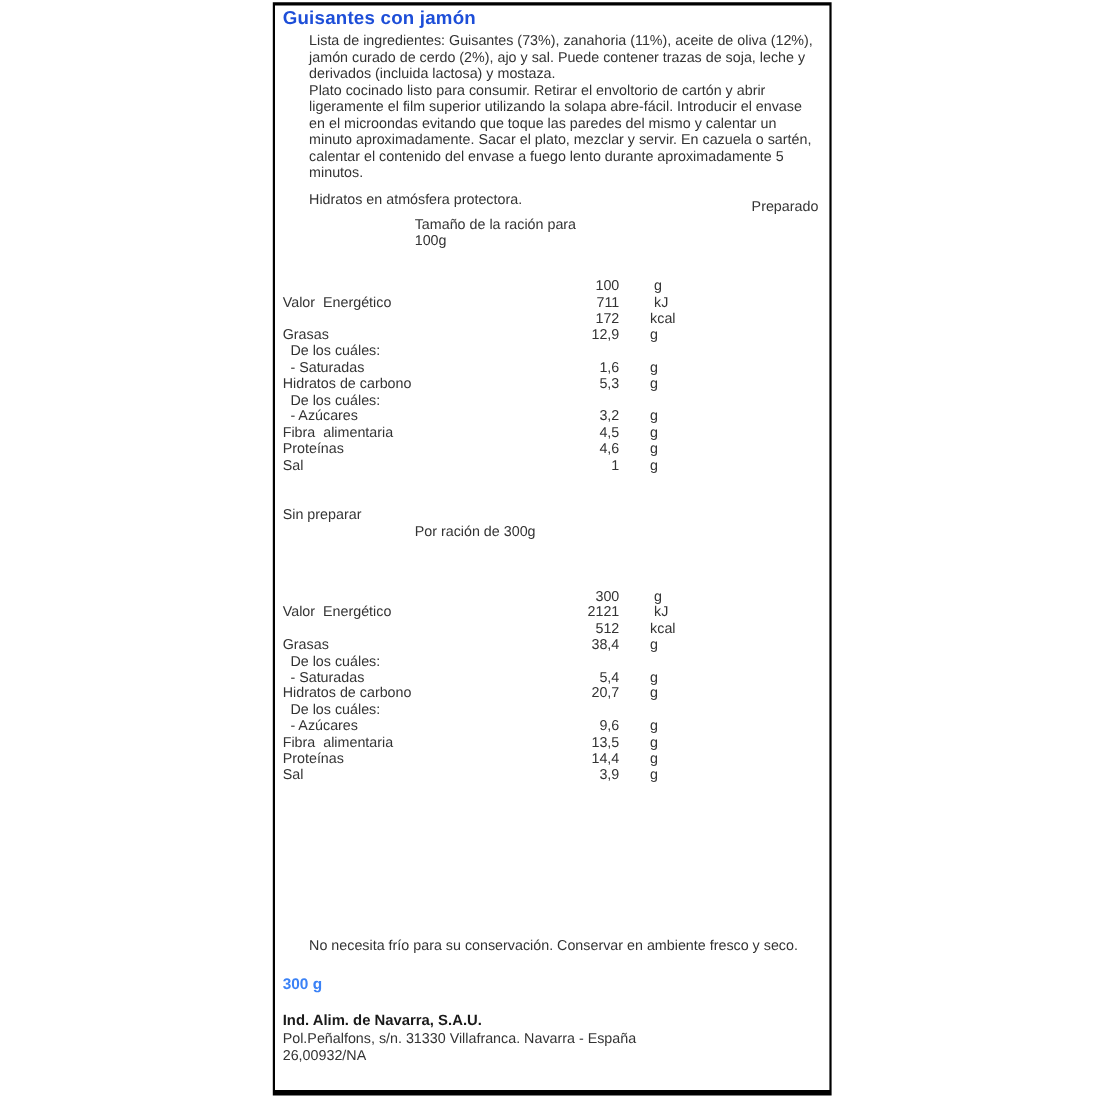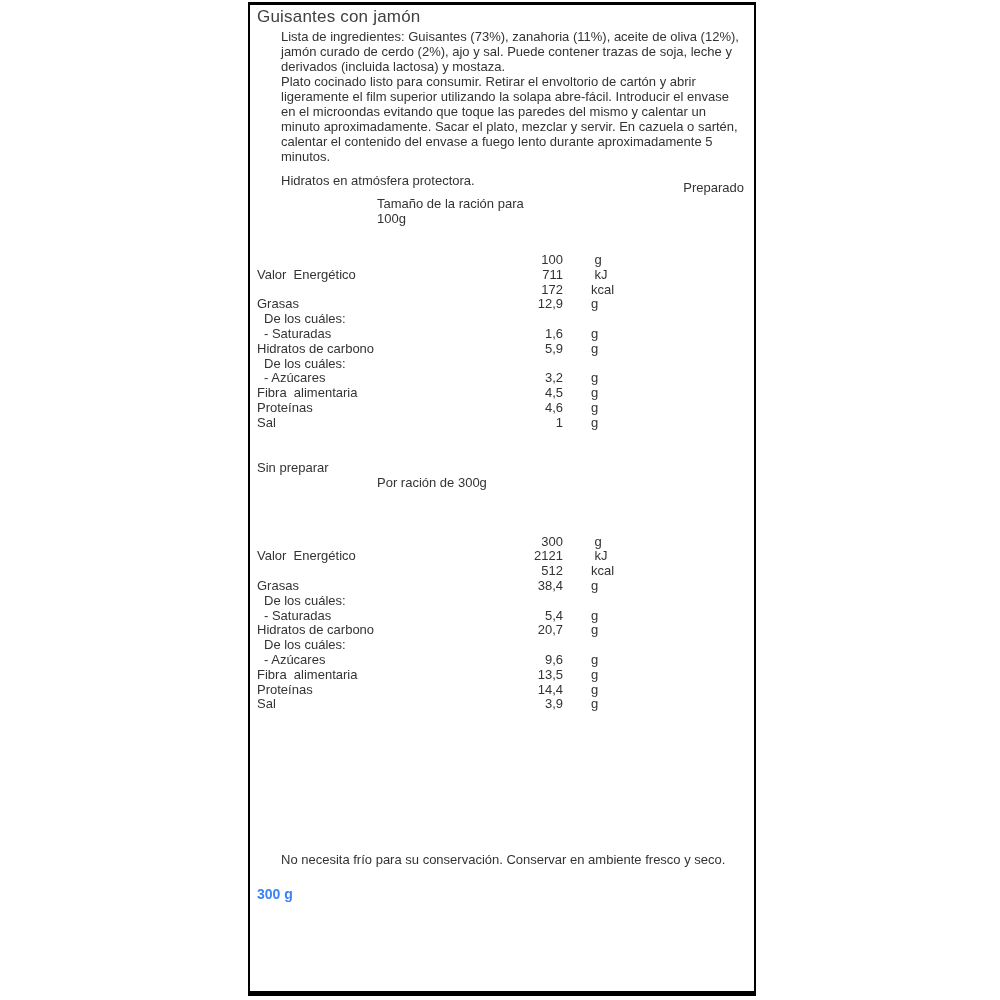--- a/index.html
+++ b/index.html
@@ -8,21 +8,21 @@
     position:relative; width:1000px; height:1000px; background:#ffffff;
     font-family:"Liberation Sans","DejaVu Sans",sans-serif;
     color:#333; overflow:hidden;
   }
   .doc {
     position:absolute; left:248px; top:2px; width:508px; height:994px;
     border:2px solid #000; border-top-width:3px; border-bottom-width:5px;
     background:#fff; padding:2px 10px 0 7px;
   }
   .title {
-    font-size:17px; line-height:20px; font-weight:normal; color:#404040;
+    font-size:17px; line-height:20px; font-weight:bold; color:#1d4ed8;
     letter-spacing:0.2px;
   }
   .body-text { font-size:13px; line-height:15px;margin-left:24px; }
   .ingredients { margin-top:2px; }
   .preparation { margin-top:0; }
   .pack-note { margin-top:9px; }
   .state-label { font-size:13px; line-height:15px; }
   .state-prepared { margin-top:-8px;text-align:right; }
   .serving-center {
     margin-left:120px; width:300px; text-align:left;
@@ -95,21 +95,21 @@
   </div>
 
   <div class="nrow indent">
     <span class="nlabel">- Saturadas</span>
     <span class="nnum">1,6</span>
     <span class="nunit">g</span>
   </div>
 
   <div class="nrow">
     <span class="nlabel">Hidratos de carbono</span>
-    <span class="nnum">5,9</span>
+    <span class="nnum">5,3</span>
     <span class="nunit">g</span>
   </div>
 
   <div class="nrow indent">
     <span class="nlabel">De los cuáles:</span>
     <span class="nnum"></span>
     <span class="nunit"></span>
   </div>
 
   <div class="nrow indent">
@@ -214,15 +214,20 @@
     <span class="nlabel">Sal</span>
     <span class="nnum">3,9</span>
     <span class="nunit">g</span>
   </div>
 </div>
 
     <div class="body-text storage">No necesita frío para su conservación. Conservar en ambiente fresco y seco.</div>
 
     <div class="net-weight">300 g</div>
 
+    <div>
+      <div class="mfr-name">Ind. Alim. de Navarra, S.A.U.</div>
+      <div class="mfr-line">Pol.Peñalfons, s/n. 31330 Villafranca. Navarra - España</div>
+      <div class="mfr-line">26,00932/NA</div>
+    </div>
 
   </div>
 </div>
 
 </body></html>

